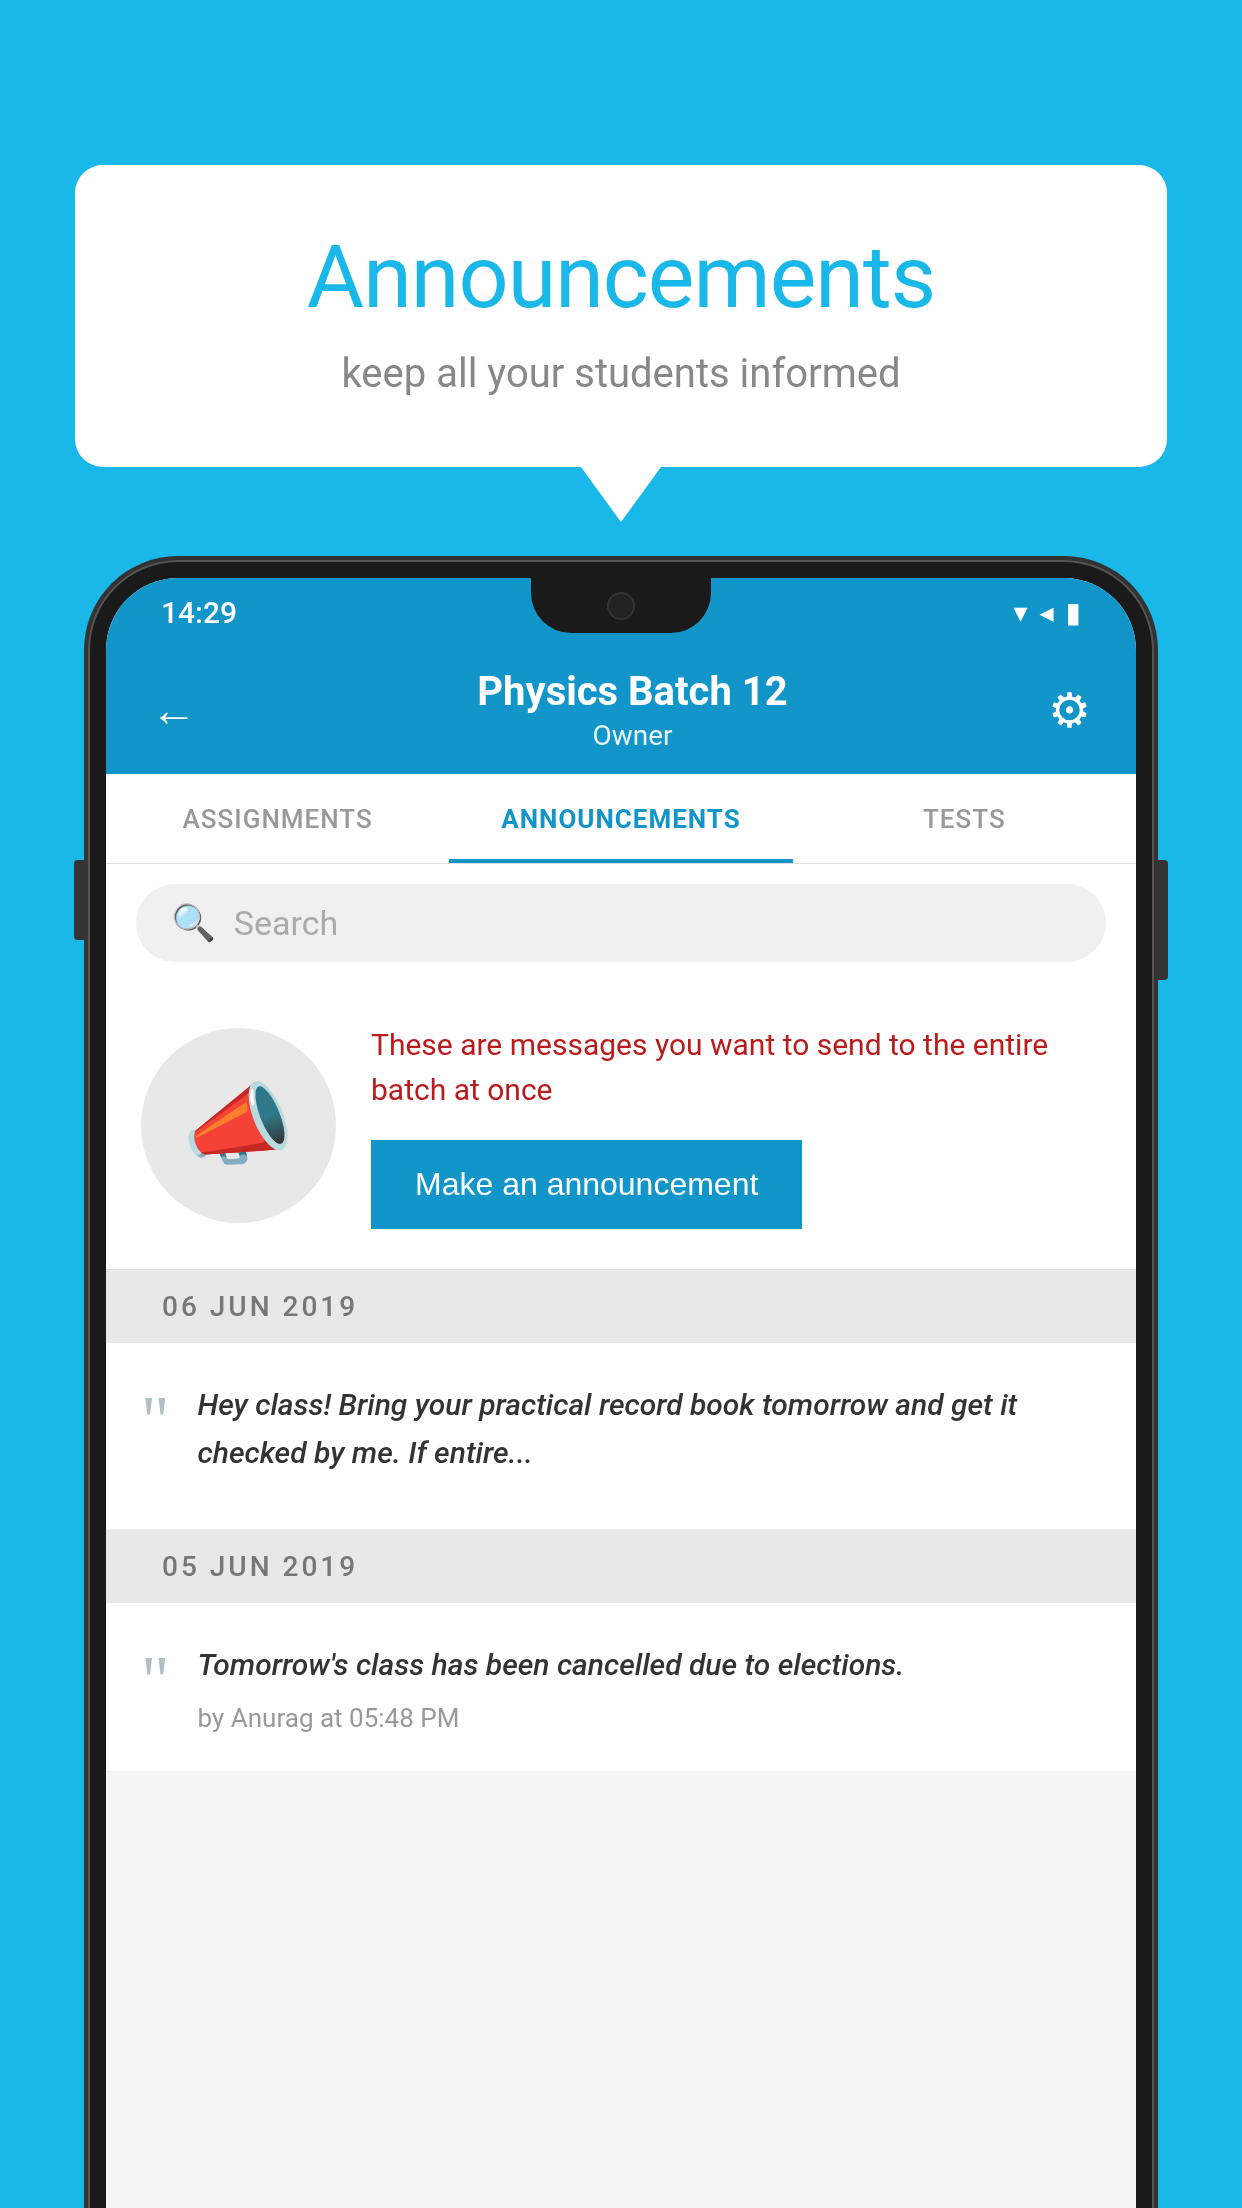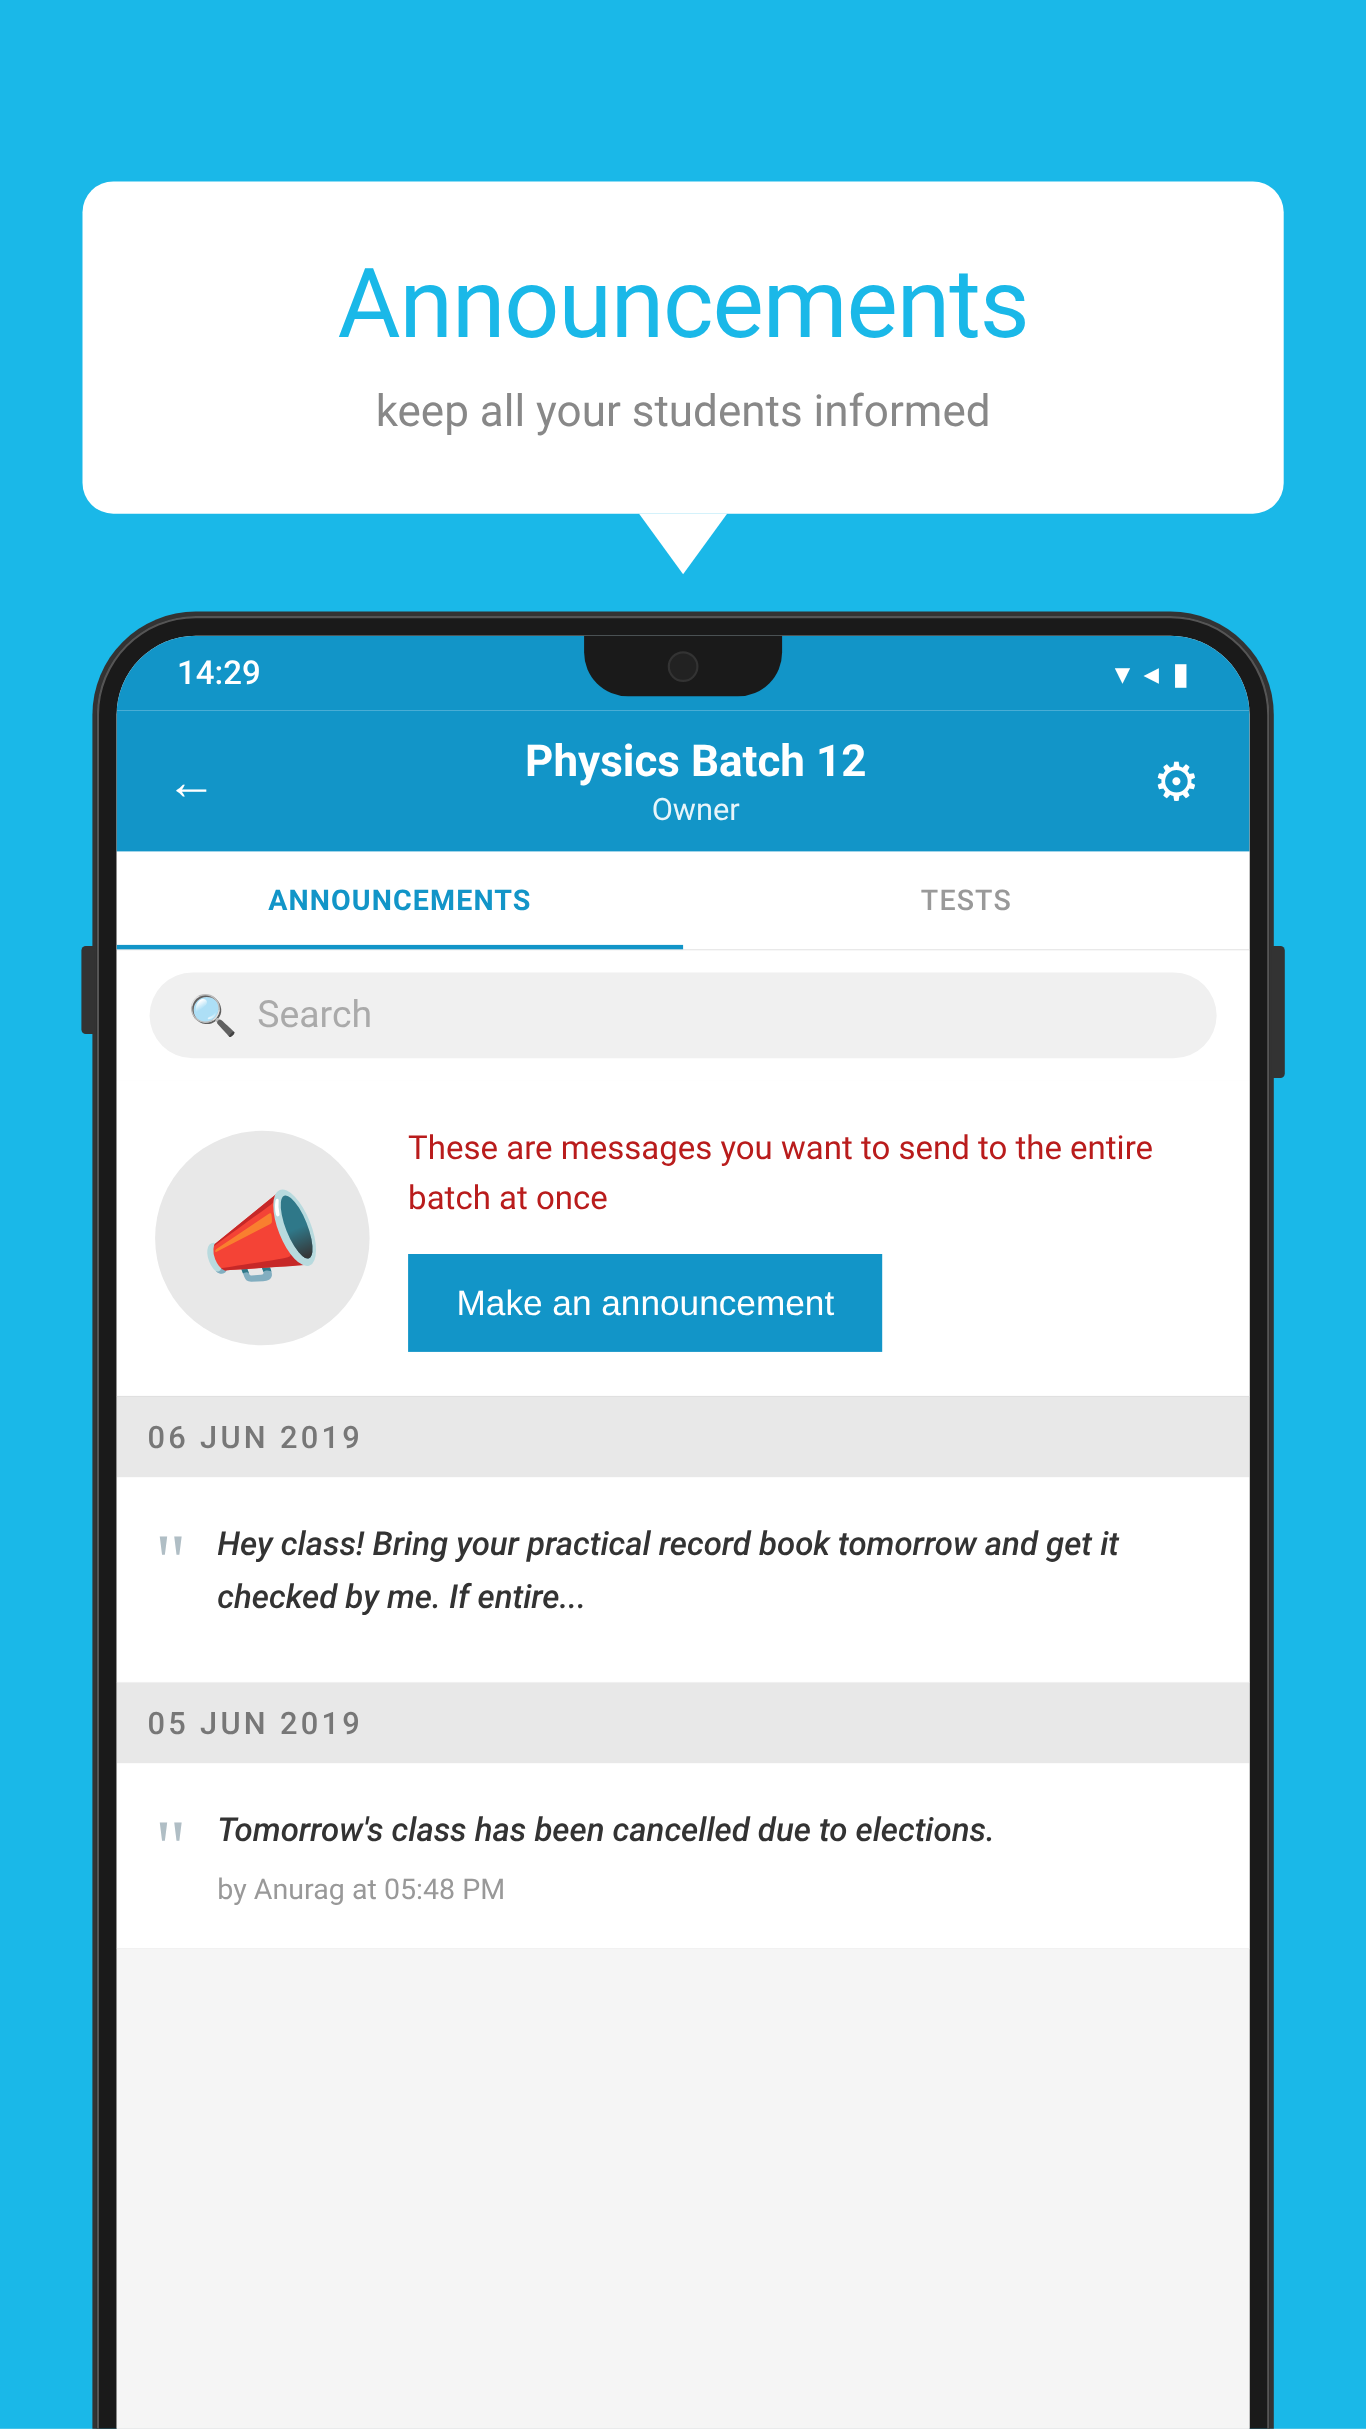--- a/index.html
+++ b/index.html
@@ -313,21 +313,21 @@
       border-radius: 0;
       padding: 26px 44px;
       font-size: 32px;
       font-weight: 500;
       cursor: pointer;
     }
 
     
     .date-divider {
       background: #e8e8e8;
-      padding: 20px 28px;
+      padding: 20px 56px;
       display: flex;
       align-items: center;
       gap: 18px;
     }
 
     .date-text {
       color: #777;
       font-size: 28px;
       letter-spacing: 3px;
       font-weight: 500;
@@ -400,20 +400,23 @@
       <div class="app-bar">
         <span class="back-arrow">←</span>
         <div class="app-bar-title-section">
           <div class="app-bar-title">Physics Batch 12</div>
           <div class="app-bar-subtitle">Owner</div>
         </div>
         <span class="settings-icon">⚙</span>
       </div>
 
       <div class="tabs-bar">
+        <div class="tab-item">
+          <span>ASSIGNMENTS</span>
+        </div>
         <div class="tab-item active">
           <span>ANNOUNCEMENTS</span>
         </div>
         <div class="tab-item">
           <span>TESTS</span>
         </div>
       </div>
 
       <div class="content-area">
 

